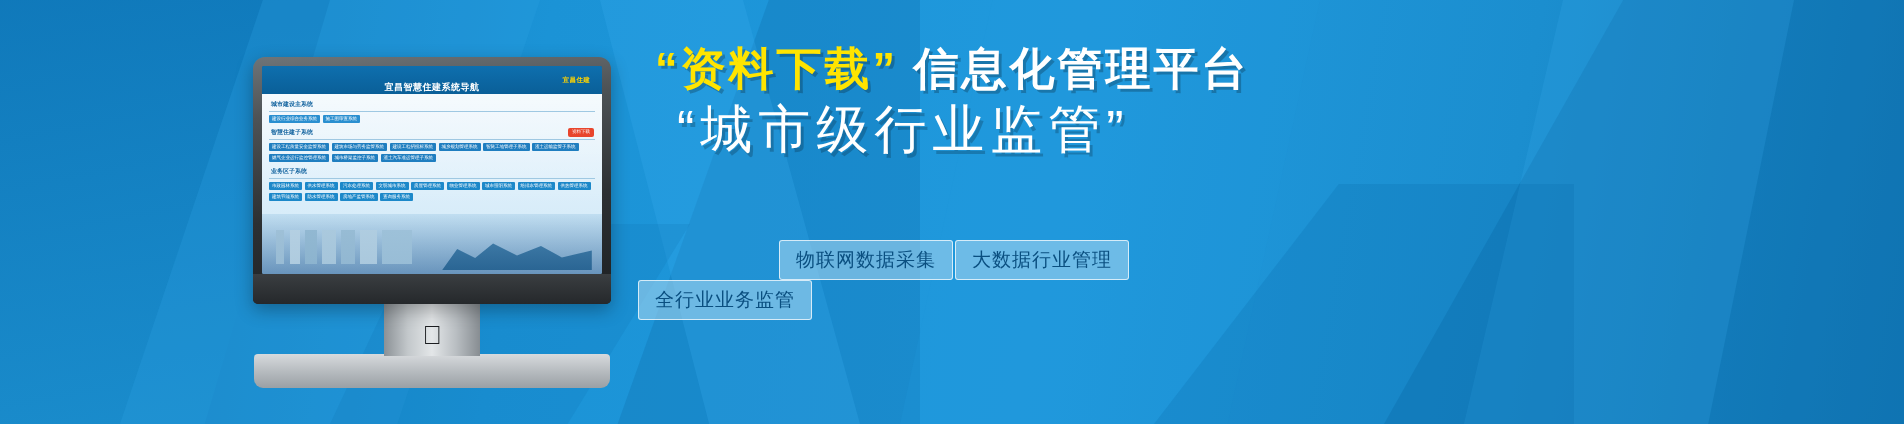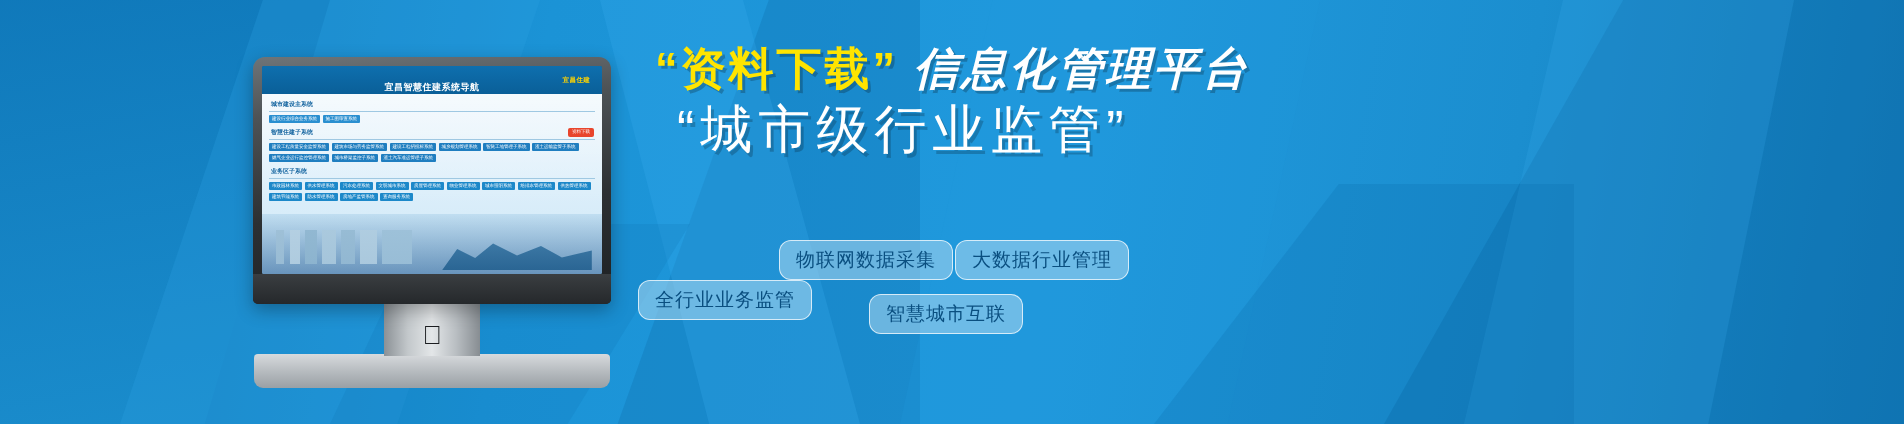--- a/index.html
+++ b/index.html
@@ -165,41 +165,41 @@
     padding: 2px 4px; border-radius: 2px; line-height: 1;
   }
 
   
   .headline { position: absolute; left: 655px; top: 44px; width: 1180px; }
   .hl1 {
     font-size: 45px; font-weight: bold; letter-spacing: 3px; line-height: 1.12;
     white-space: nowrap;
   }
   .hl1 .q, .hl1 .yellow { color: #ffe400; text-shadow: 3px 3px 0 rgba(0,0,0,.22); }
-  .hl1 .white { color: #ffffff; text-shadow: 3px 3px 0 rgba(0,0,0,.22); font-style: italic; }
+  .hl1 .white { color: #ffffff; text-shadow: 3px 3px 0 rgba(0,0,0,.22); }
   .hl2 {
     margin-top: 6px;
     font-size: 52px; font-weight: normal; letter-spacing: 6px; line-height: 1.12;
     color: #ffffff; text-shadow: 3px 4px 0 rgba(0,0,0,.20);
     white-space: nowrap; padding-left: 22px;
   }
   .hl3 {
     margin-top: 8px;
     font-size: 31px; font-weight: bold; letter-spacing: 2px; line-height: 1.2;
     color: #ffffff; text-shadow: 2px 3px 0 rgba(0,0,0,.18);
     white-space: nowrap; padding-left: 28px;
   }
   .hl3 .gap { display: inline-block; width: 18px; }
 
   
   .tag {
     position: absolute;
     background: rgba(173, 216, 240, .55);
     border: 1px solid rgba(255,255,255,.72);
-    border-radius: 12px;
+    border-radius: 3px;
     color: #0a4f80;
     font-size: 19px;
     letter-spacing: 1px;
     padding: 8px 16px;
     white-space: nowrap;
     line-height: 1.15;
   }
   .tag-1 { left: 779px; top: 240px; }
   .tag-2 { left: 955px; top: 240px; }
   .tag-3 { left: 638px; top: 280px; }
@@ -293,15 +293,14 @@
   <div class="headline">
     <div class="hl1"><span class="q">“</span><span class="yellow">资料下载</span><span class="q">”</span>&nbsp;<span class="white">信息化管理平台</span></div>
 
     <div class="hl2">“城市级行业监管”</div>
 
   </div>
 
   <div class="tag tag-1">物联网数据采集</div>
   <div class="tag tag-2">大数据行业管理</div>
   <div class="tag tag-3">全行业业务监管</div>
-  <div class="tag tag-4">智慧城市互联</div>
 
 </div>
 
 </body></html>

